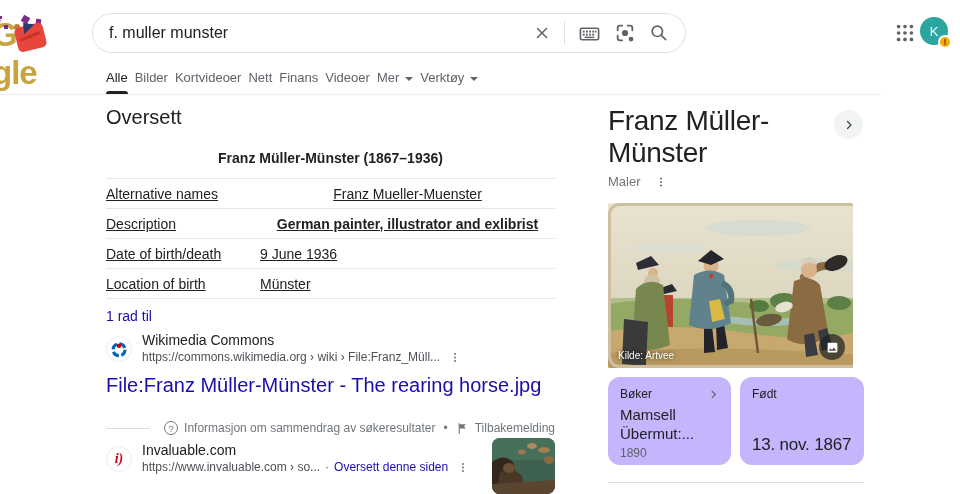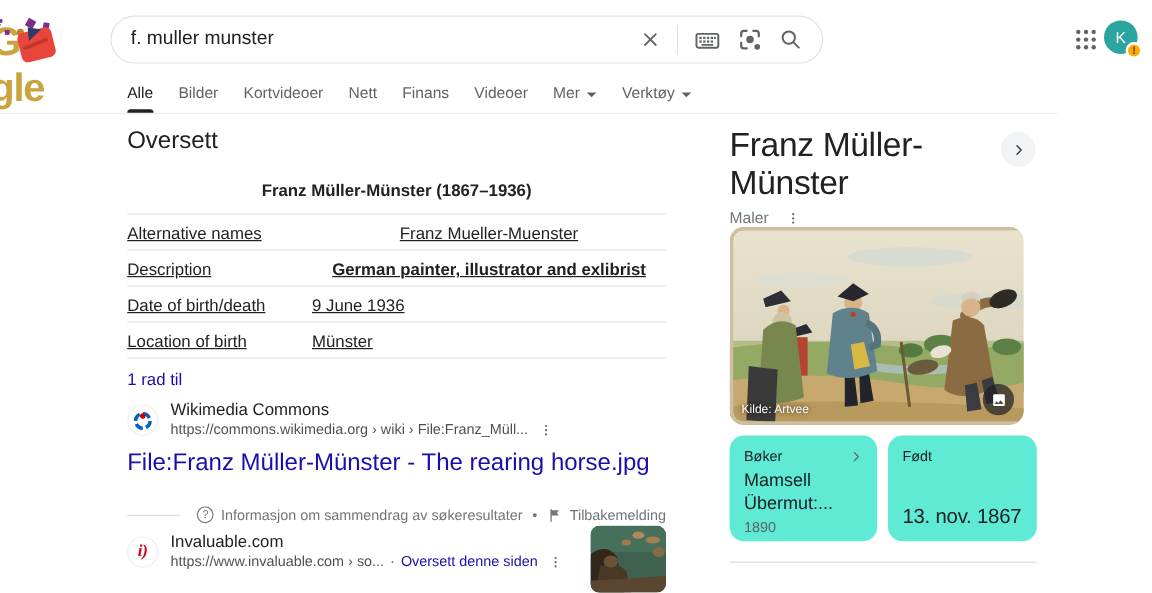--- a/index.html
+++ b/index.html
@@ -36,21 +36,21 @@
   .apps-grid { position:absolute; left:893px; top:21px; width:24px; height:24px; }
   .avatar { position:absolute; left:920px; top:17px; width:28px; height:28px; border-radius:50%;
             background:#2ba5a0; color:#fff; font-size:13px; display:flex; align-items:center;
             justify-content:center; }
   .avatar-badge { position:absolute; right:-4px; bottom:-4px; width:14px; height:14px; border-radius:50%;
             background:#f9ab00; border:2px solid #fff; color:#5c3c00; font-size:9px; font-weight:700;
             display:flex; align-items:center; justify-content:center; }
 
   
   .tabs { position:absolute; left:0; top:60px; width:881px; height:35px; border-bottom:1px solid #ecedee;
-          display:flex; align-items:flex-end; padding-left:106px; gap:21px; }
+          display:flex; align-items:flex-end; padding-left:106px; gap:7px; }
   .tab { position:relative; font-size:13px; color:#5f6368; padding-bottom:9px; cursor:pointer;
          display:flex; align-items:center; gap:6px; }
   .tab.active { color:#202124; }
   .tab.active::after { content:""; position:absolute; left:0; right:0; bottom:0; height:3px;
          background:#202124; border-radius:3px 3px 0 0; }
   .tab .caret { width:0; height:0; border-left:4px solid transparent; border-right:4px solid transparent;
          border-top:4px solid #5f6368; margin-top:2px; }
 
   
   .left-col { position:absolute; left:106px; top:106px; width:449px; }
@@ -86,28 +86,28 @@
   .inv-thumb { position:absolute; left:492px; top:438px; width:63px; height:56px; border-radius:8px;
                overflow:hidden; cursor:pointer; }
 
   
   .kp { position:absolute; left:608px; top:105px; width:256px; }
   .kp-title-row { position:relative; }
   .kp-title { font-size:28px; font-weight:500; letter-spacing:-0.3px; color:#202124; }
   .kp-expand { position:absolute; left:226px; top:5px; width:29px; height:29px; border-radius:50%;
                background:#f1f3f4; display:flex; align-items:center; justify-content:center; cursor:pointer; }
   .kp-sub { margin-top:5px; display:flex; align-items:center; gap:10px; font-size:13px; color:#70757a; }
-  .kp-hero { position:relative; width:245px; height:165px; border-radius:12px;
+  .kp-hero { position:relative; margin-top:14px; width:245px; height:165px; border-radius:2px;
              overflow:hidden; cursor:pointer; }
   .kp-credit { position:absolute; left:10px; bottom:7px; color:#fff; font-size:10px;
                text-shadow:0 0 4px rgba(0,0,0,.8); }
   .kp-photo-btn { position:absolute; right:8px; bottom:8px; width:26px; height:26px; border-radius:50%;
                background:rgba(32,33,36,.72); display:flex; align-items:center; justify-content:center; cursor:pointer; }
   .kp-cards { margin-top:9px; display:flex; gap:9px; }
-  .kp-card { background:#5eead4; border-radius:12px; height:88px; padding:10px 12px; cursor:pointer;
+  .kp-card { background:#c4b5fd; border-radius:12px; height:88px; padding:10px 12px; cursor:pointer;
              display:flex; flex-direction:column; }
   .kp-card.books { width:123px; }
   .kp-card.born { width:124px; }
   .card-head { display:flex; align-items:center; justify-content:space-between; font-size:12px;
                color:#202124; }
   .card-body { margin-top:5px; font-size:15px; line-height:1.25; color:#202124; }
   .card-year { margin-top:2px; font-size:12px; color:#5f6368; }
   .card-big { margin-top:auto; font-size:17px; color:#202124; white-space:nowrap; letter-spacing:-0.2px; }
   .kp-divider { margin-top:17px; border-top:1px solid #dadce0; }
 </style>

